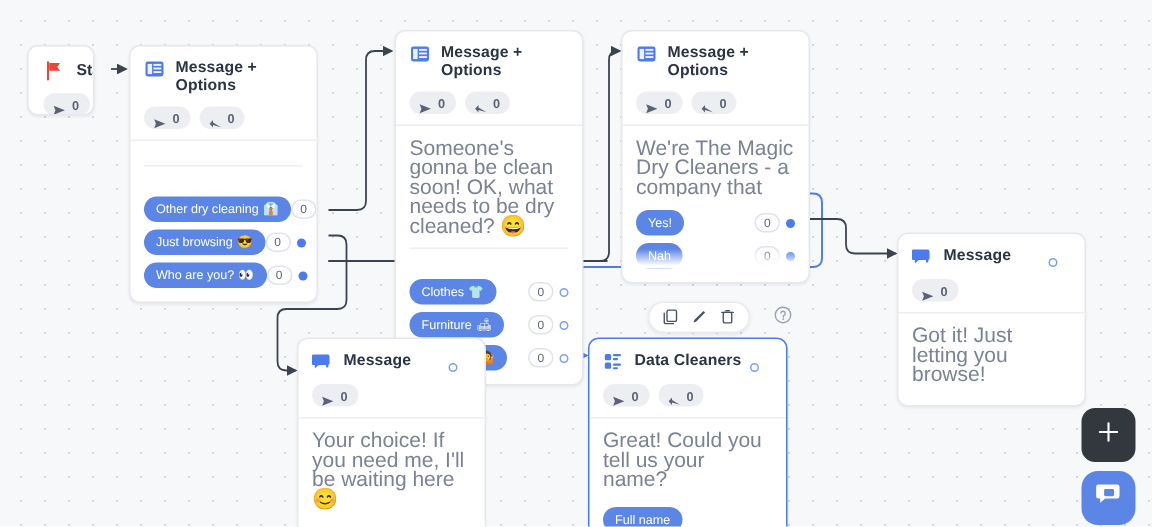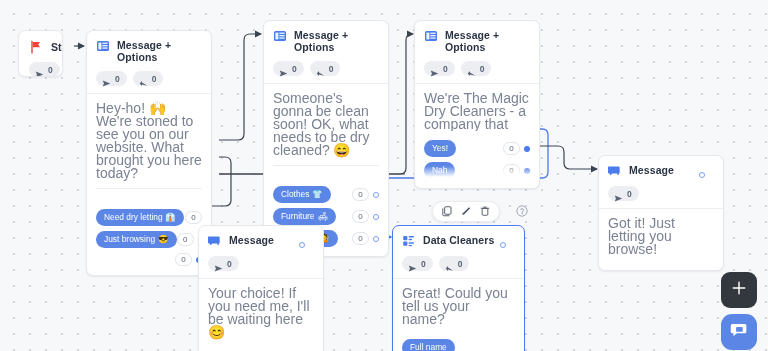--- a/index.html
+++ b/index.html
@@ -169,44 +169,47 @@
             <svg viewBox="0 0 12 12">
                 <path d="M11 9 L4 4.8 L4 2.6 L1 6 L4 9.4 L4 7.2 Z" fill="#5a6274"></path>
               </svg>
           </span>
           <span class="bn">0</span>
         </span>
       </div>
     </div>
     <div class="divider"></div>
     <div class="nbody">
-      <div class="btext">Hey-ho! 🙌 We're stoned to see you on our website. What brought you here today?</div>
       <div class="opt-sep"></div>
       <div class="opts">
         <div class="opt-row">
           <span class="chip">
-              <span>Need dry letting</span>
+              <span>Other dry cleaning</span>
               <span>👔</span>
             </span>
           <span class="opt-right">
             <span class="cnt">0</span>
 
           </span>
         </div>
         <div class="opt-row">
           <span class="chip">
               <span>Just browsing</span>
               <span>😎</span>
             </span>
           <span class="opt-right">
             <span class="cnt">0</span>
             <span class="port filled"></span>
           </span>
         </div>
         <div class="opt-row">
+          <span class="chip">
+              <span>Who are you?</span>
+              <span>👀</span>
+            </span>
           <span class="opt-right">
             <span class="cnt">0</span>
             <span class="port filled"></span>
           </span>
         </div>
       </div>
     </div>
   </div>
 
   <div class="node" style="left:263px; top:20px; width:126px;">

